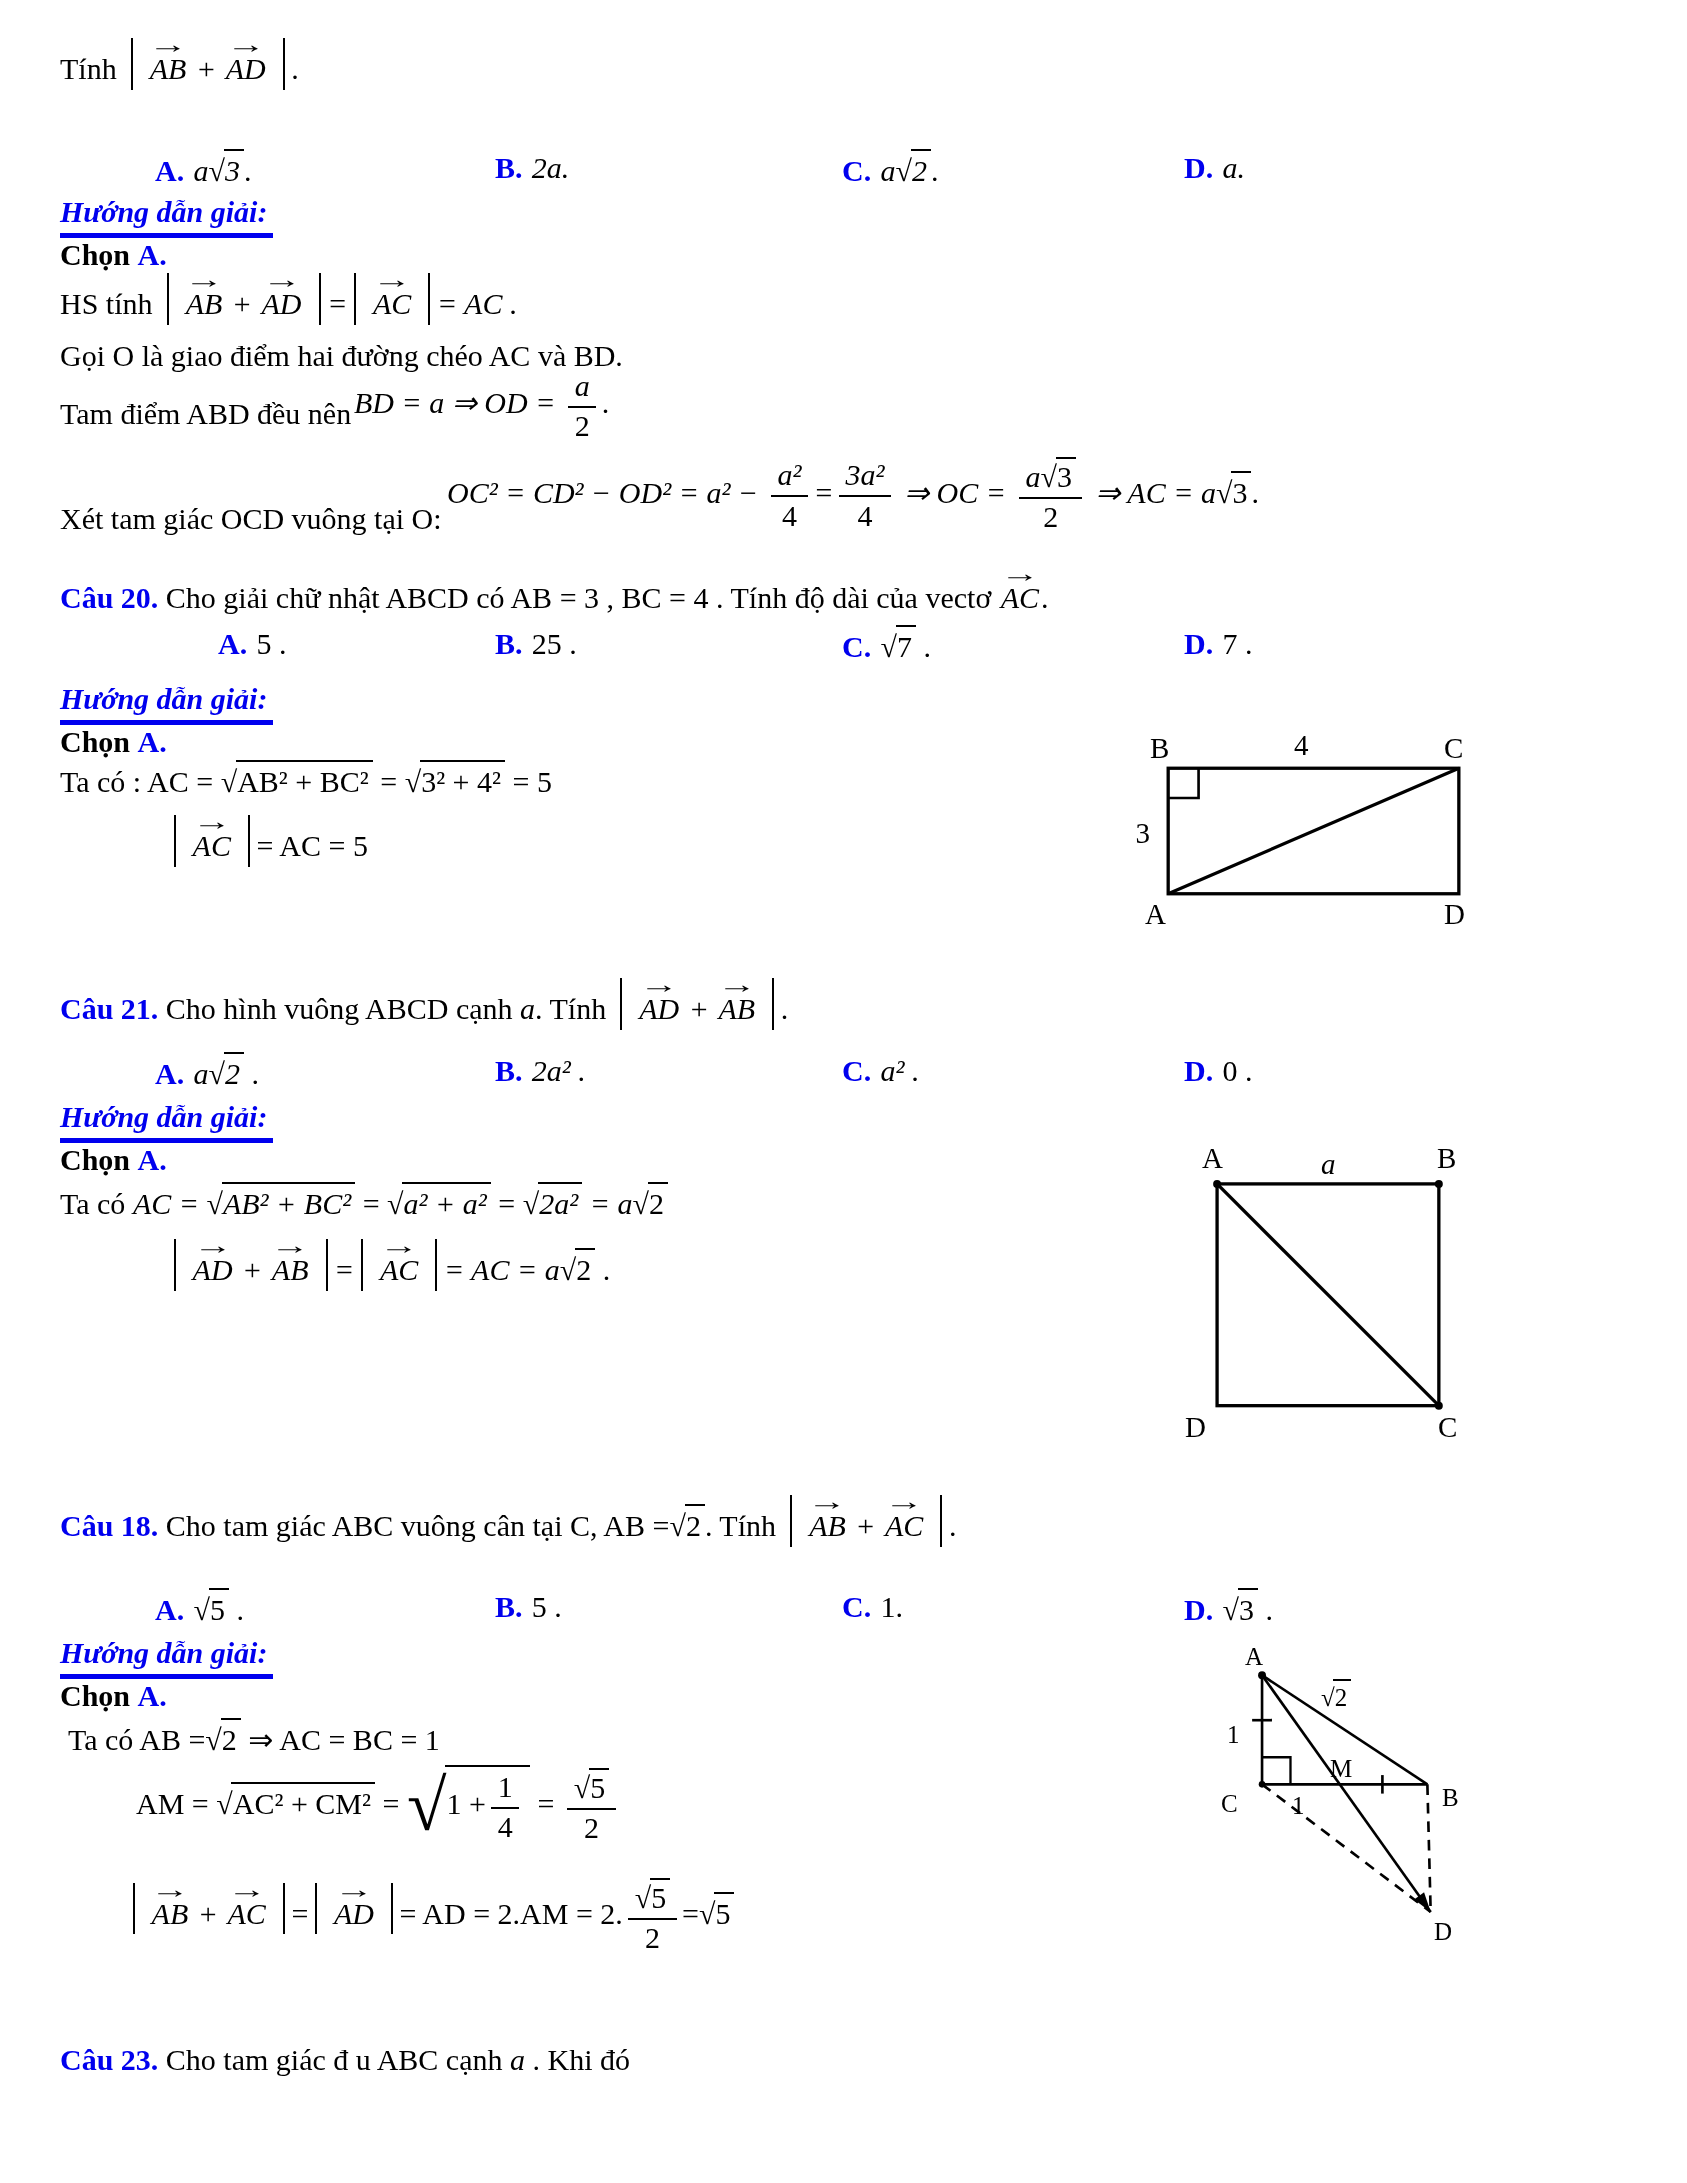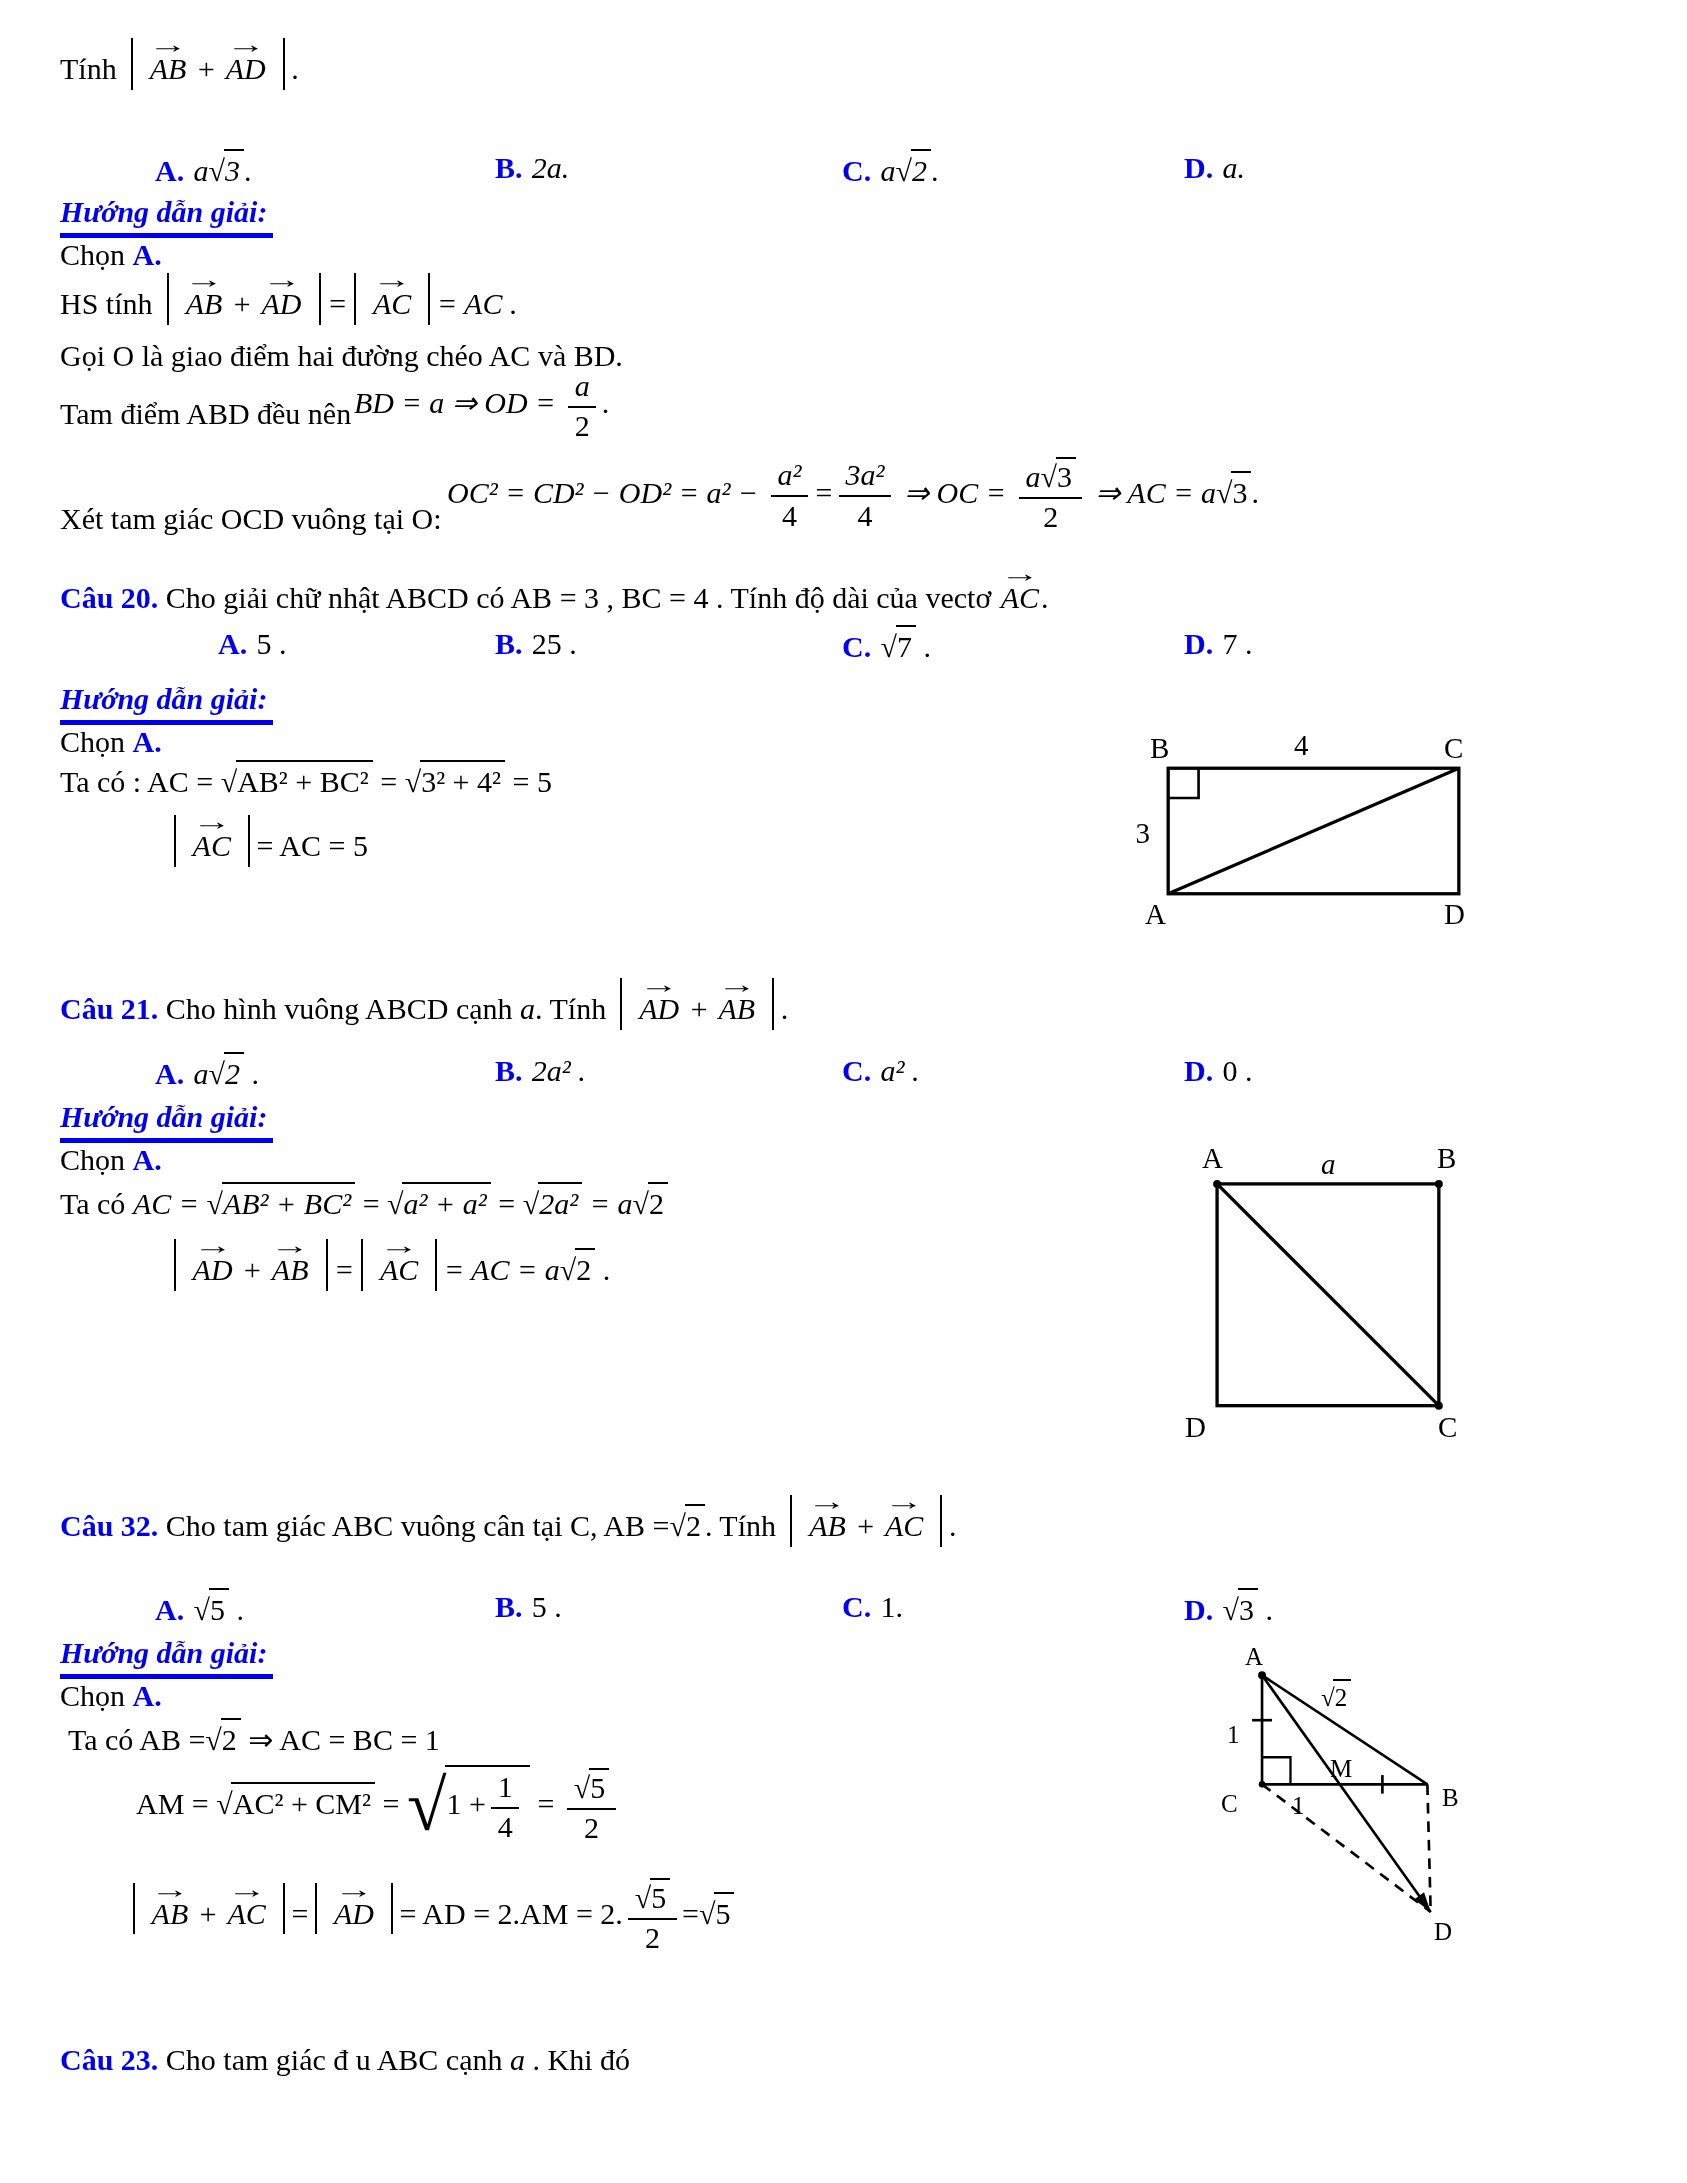--- a/index.html
+++ b/index.html
@@ -7,21 +7,21 @@
   body{
     position:relative;width:1687px;height:2183px;
     color:#000;font-family:"Liberation Serif",serif;
     font-size:30px;line-height:1.25;
   }
   .line{position:absolute;white-space:nowrap;}
   .t{font-style:normal;}
   .m{font-style:italic;}
   .qnum{color:#0000ee;font-weight:bold;}
   .lbl{color:#0000ee;font-weight:bold;margin-right:9.3px;}
-  .chon{font-weight:normal;}
+  .chon{font-weight:bold;}
   .ans{color:#0000ee;font-weight:bold;}
   .guide{
     color:#0000ee;font-weight:bold;font-style:italic;
     display:inline-block;border-bottom:5.3px solid #0000ee;padding:0 5.3px 2px 0;
   }
   .vec{position:relative;display:inline-block;font-style:italic;padding:12px 2px 0 2px;line-height:1.1;}
   .vec::before{
     content:"→";position:absolute;top:-6.6px;left:50%;
     transform:translateX(-50%) scaleX(1.6);
     font-style:normal;font-size:0.82em;line-height:1;
@@ -214,21 +214,21 @@
     <circle cx="415" cy="427" r="6" fill="#000"></circle>
   </svg>
   <span class="flabel" style="left:38px;top:17px">A</span>
   <span class="flabel m" style="left:157px;top:22.5px">a</span>
   <span class="flabel" style="left:273px;top:17px">B</span>
   <span class="flabel" style="left:21px;top:286px">D</span>
   <span class="flabel" style="left:274px;top:286px">C</span>
 </div>
 
 <div class="line" style="left:60px;top:1495px">
-  <span class="qnum">Câu 32.</span>
+  <span class="qnum">Câu 18.</span>
   <span class="t">Cho tam giác ABC vuông cân tại C,</span>
   <span class="t">AB =</span><span class="sqrt"><span class="rad t">2</span></span><span class="t">. Tính</span>
   <span class="abs"><span class="vec">AB</span> <span class="m">+</span> <span class="vec">AC</span></span><span class="t">.</span>
 </div>
 
 <div class="line" style="left:155px;top:1588px">
   <span class="lbl">A.</span><span class="sqrt"><span class="rad t">5</span></span> <span class="t">.</span>
 </div>
 <div class="line" style="left:495px;top:1588px">
   <span class="lbl">B.</span><span class="t">5 .</span>

